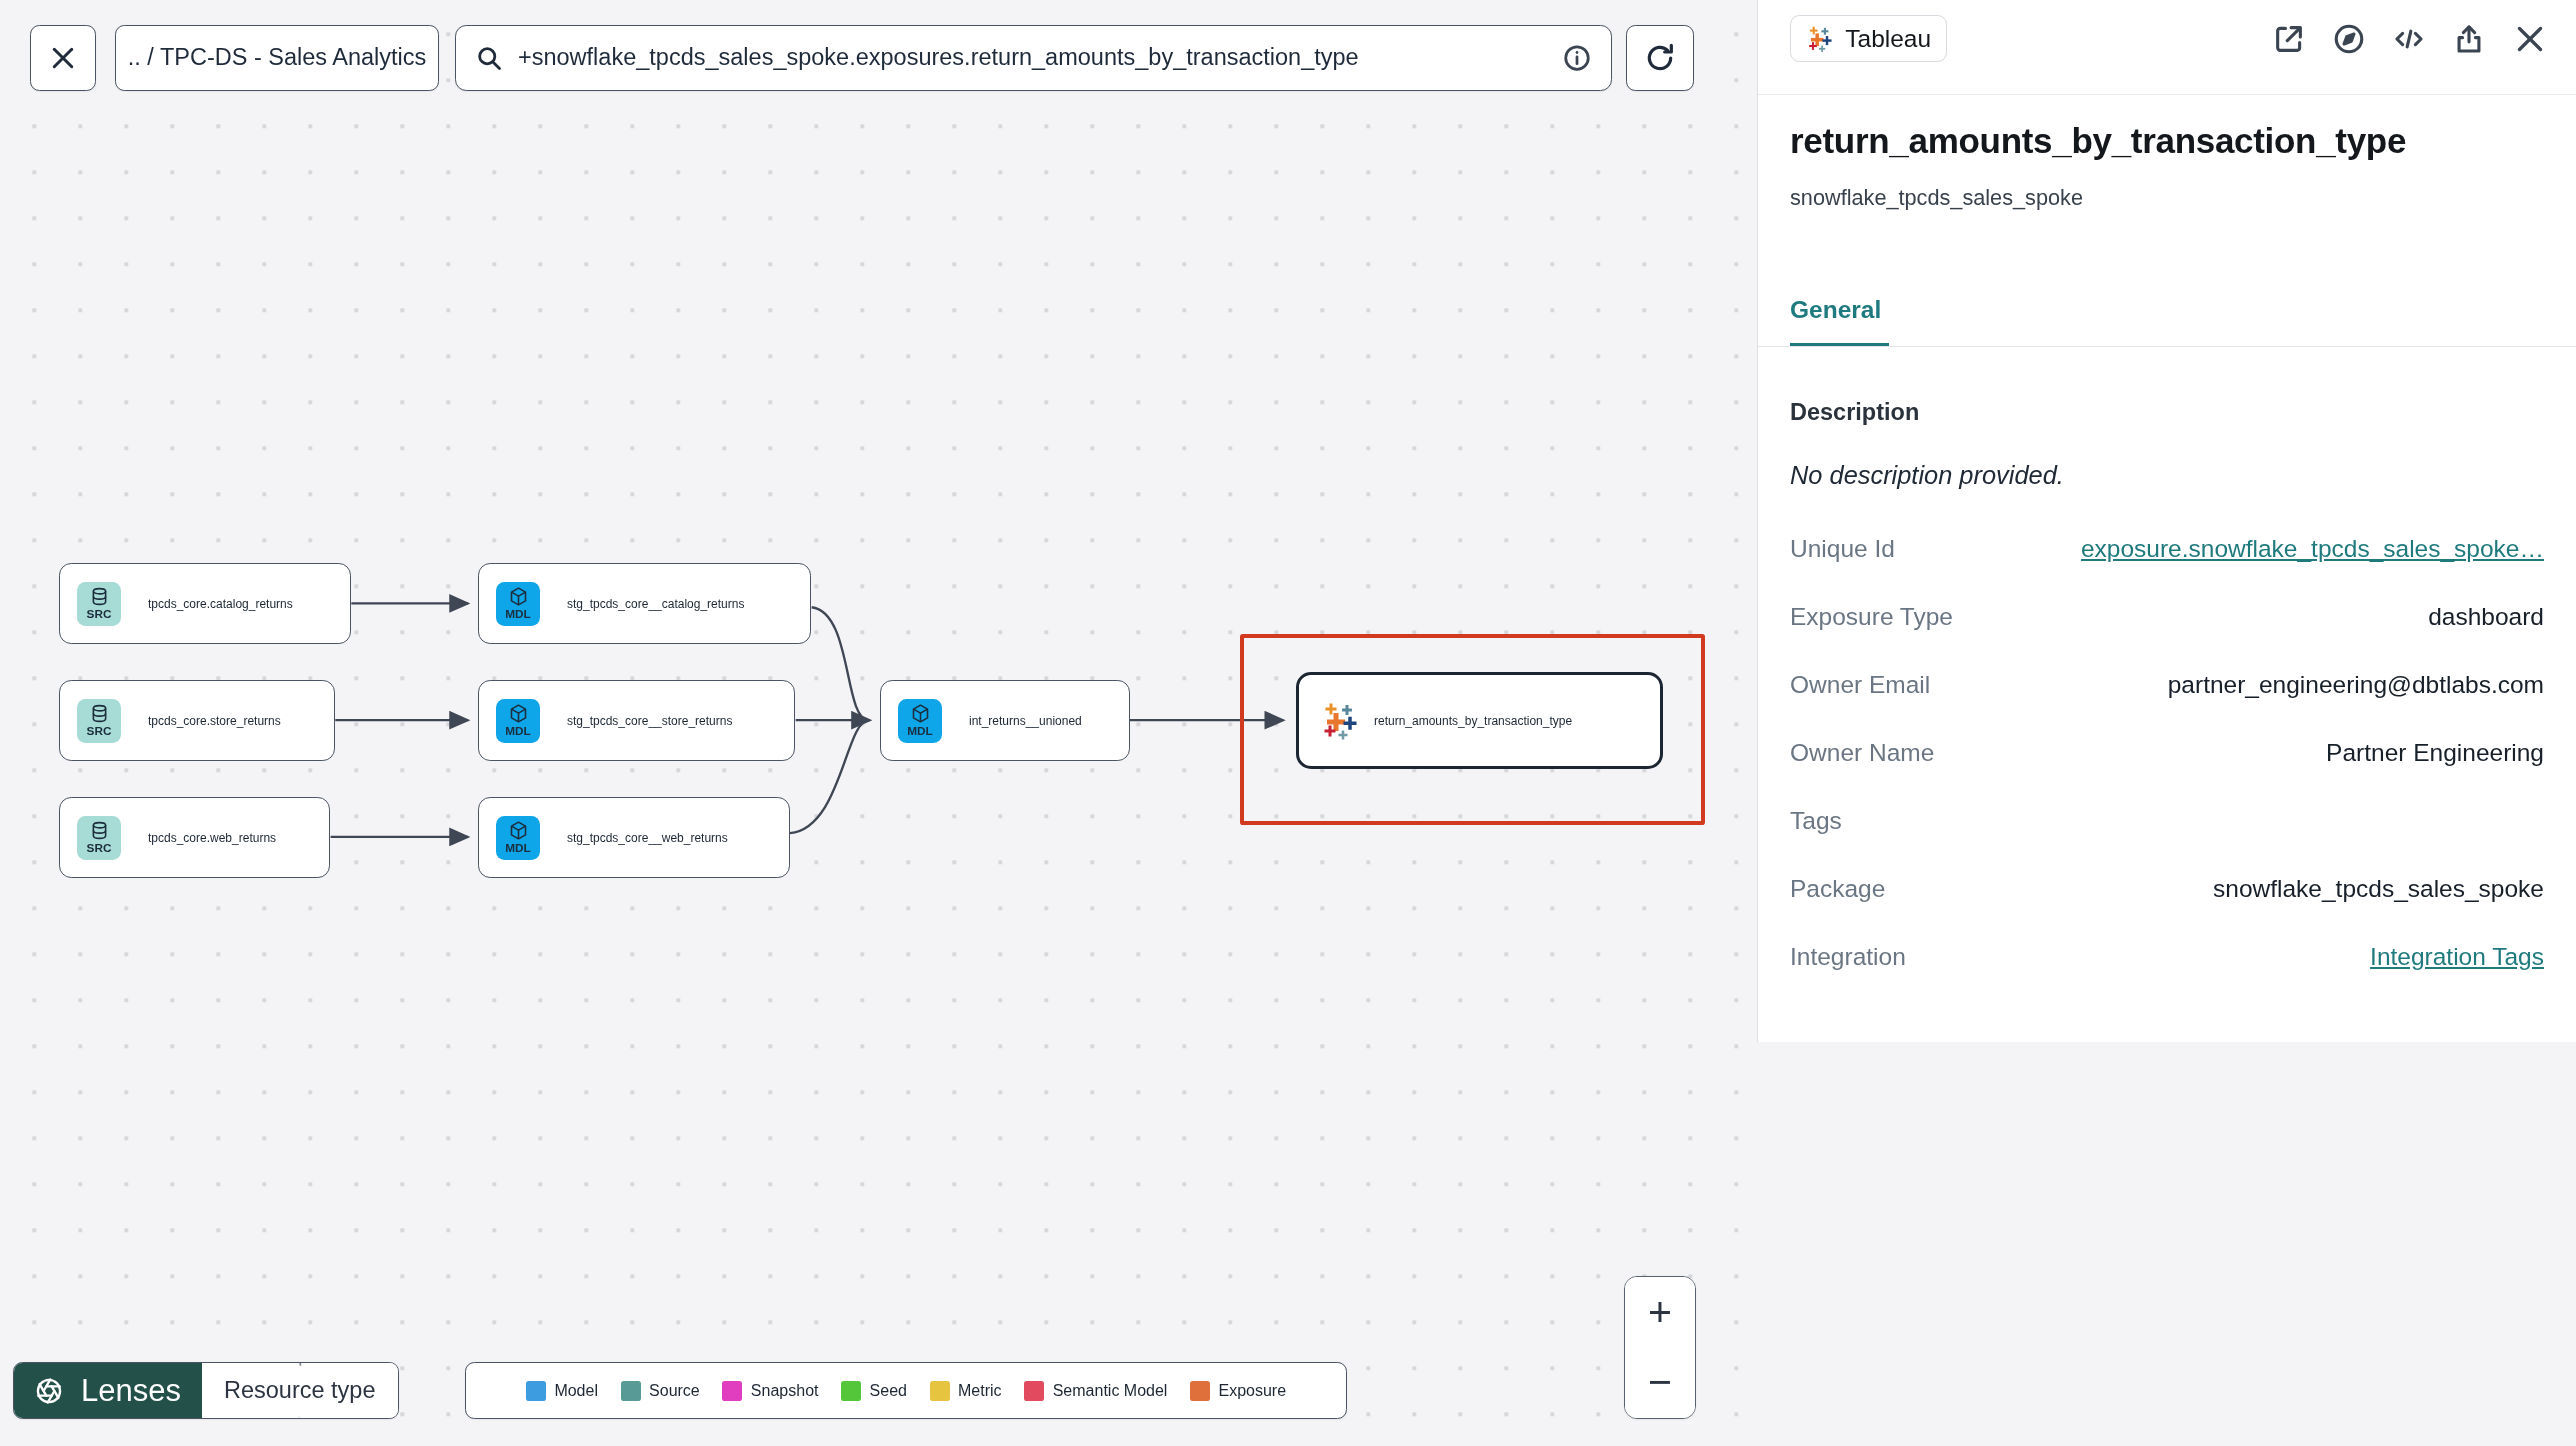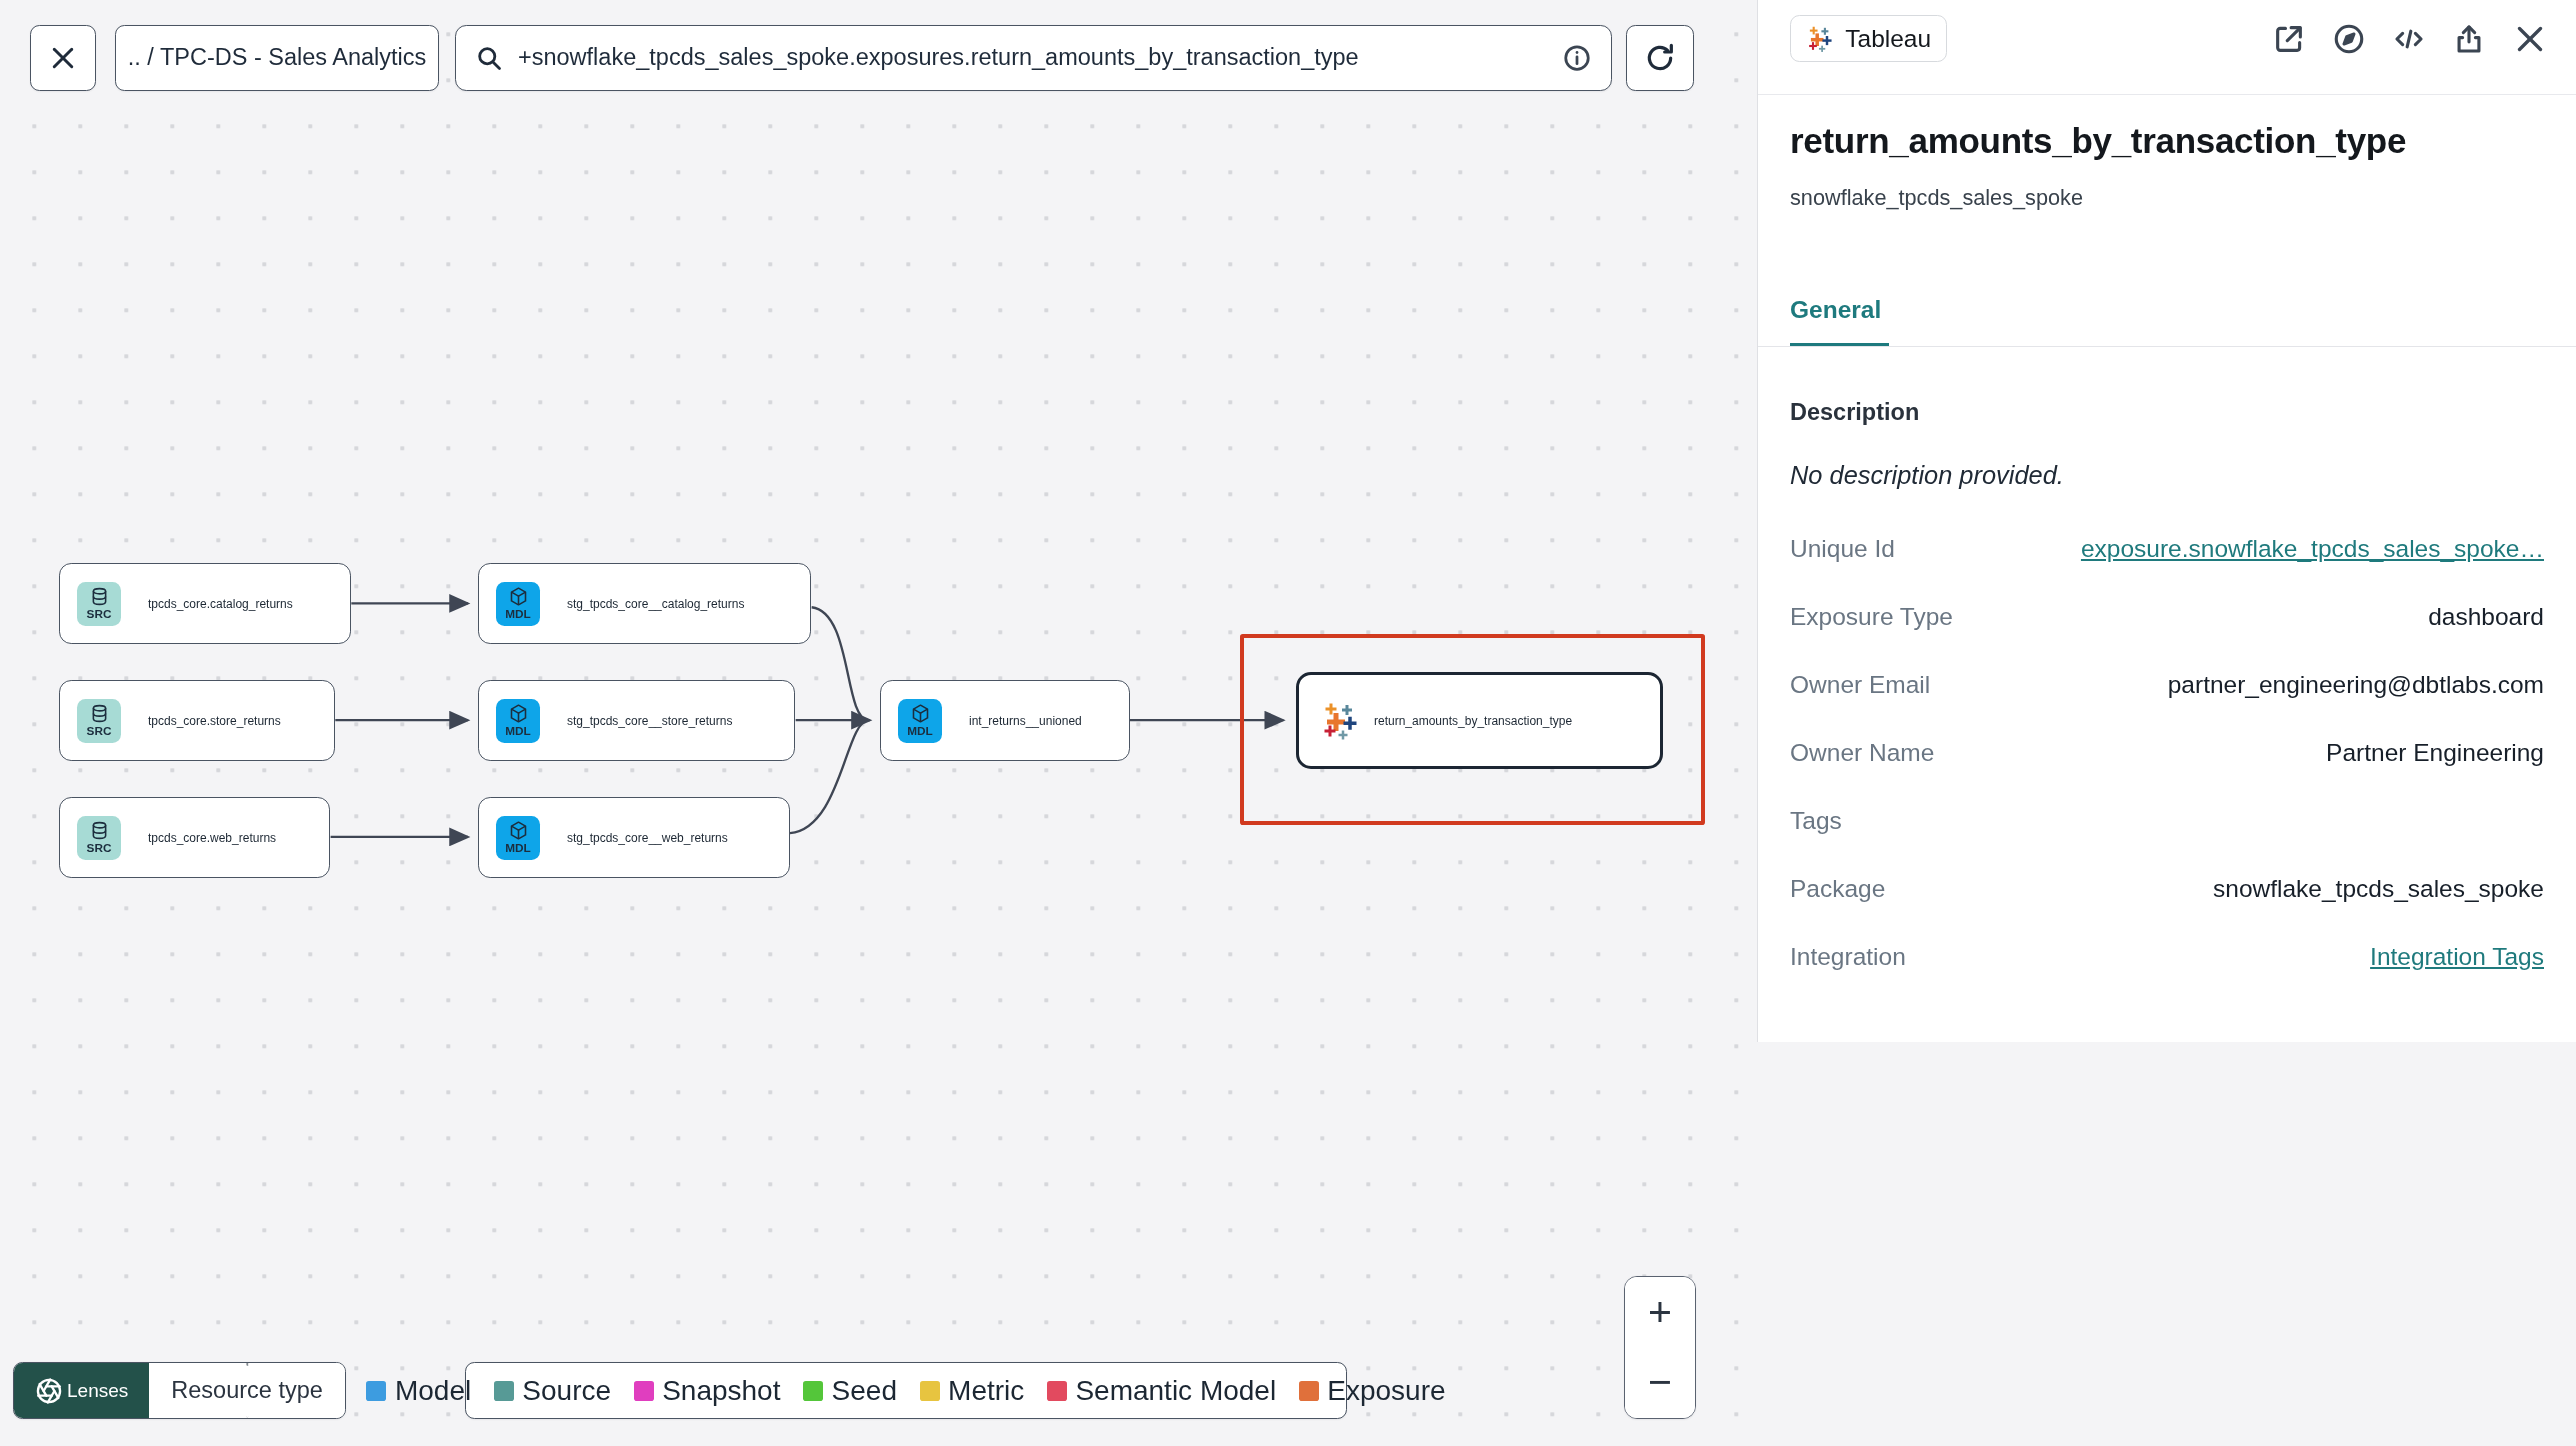--- a/index.html
+++ b/index.html
@@ -67,34 +67,34 @@
   }
   #edges { position:absolute; left:0; top:0; pointer-events:none; }
 
   
   #bottom-toolbar {
     position:absolute; left:13px; top:1362px; height:57px;
     display:flex; border:1.9px solid #4a5462; border-radius:9.4px; overflow:hidden;
     background:#fff; box-shadow:0 0.9px 1.9px rgba(16,24,40,.06);
   }
   #lenses-button {
-    display:flex; align-items:center; gap:4px; padding:0 21px;
-    background:#23514a; color:#fff; font-size:19px;
+    display:flex; align-items:center; gap:18px; padding:0 21px;
+    background:#23514a; color:#fff; font-size:31px;
   }
   #resource-type-button {
     display:flex; align-items:center; gap:11.3px; padding:0 22px;
     color:#2b3440; font-size:23.5px; background:#fff;flex-direction:column;
   }
   #legend {
     position:absolute; left:465px; top:1362px; width:882px; height:57px;
     background:#fff; border:1.9px solid #4a5462; border-radius:9.4px;
     display:flex; align-items:center; justify-content:center; gap:22.6px; padding:0 17px;
     box-shadow:0 0.9px 1.9px rgba(16,24,40,.06);
   }
-  .legend-item { display:flex; align-items:center; gap:8.5px; font-size:28px; color:#1c2733; white-space:nowrap; }
+  .legend-item { display:flex; align-items:center; gap:8.5px; font-size:16px; color:#1c2733; white-space:nowrap; }
   .legend-swatch { width:20px; height:20px; border-radius:2.8px; }
 
   
   #zoom-control {
     position:absolute; left:1624px; top:1276px; width:72px; height:143px;
     background:#fff; border:1.9px solid #5a6270; border-radius:13px;
     display:flex; flex-direction:column; overflow:hidden;
     box-shadow:0 0.9px 1.9px rgba(16,24,40,.06);
   }
   #zoom-control .zbtn {

